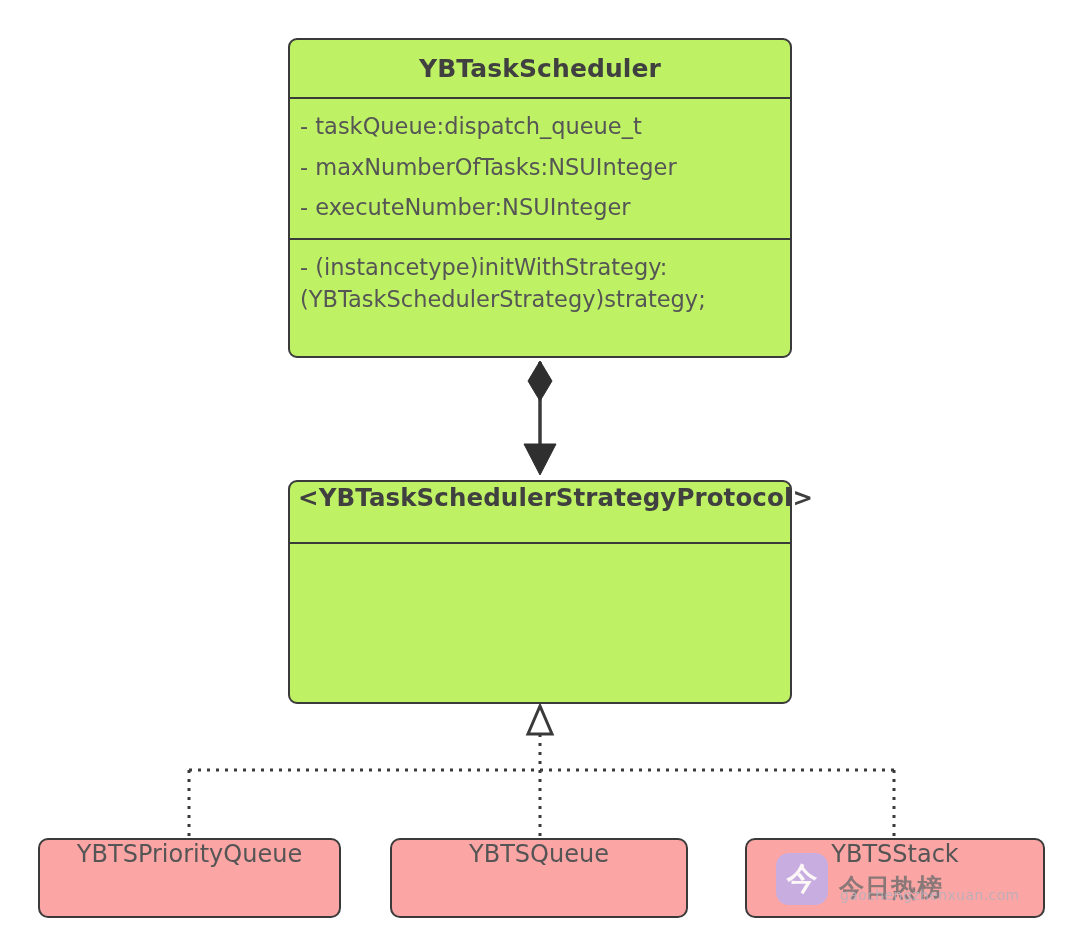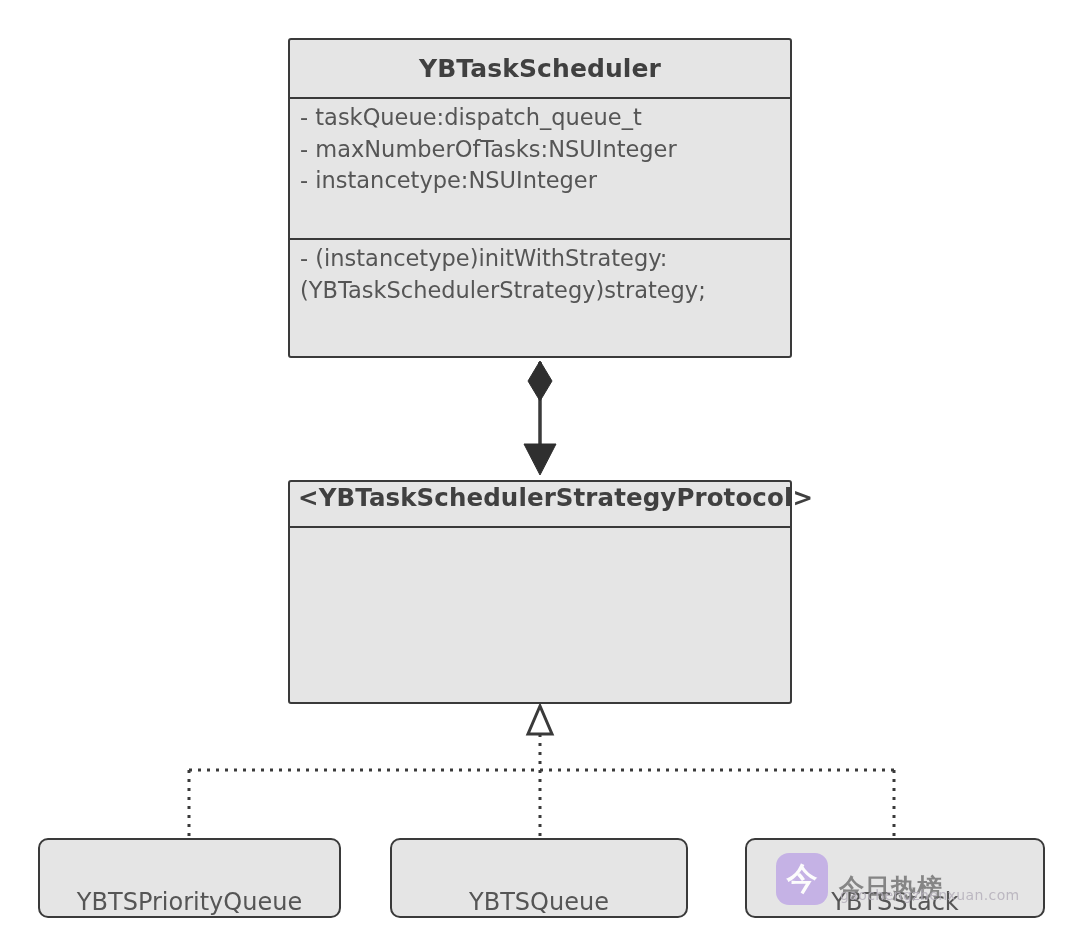--- a/index.html
+++ b/index.html
@@ -18,41 +18,42 @@
   #canvas {
     position: absolute;
     inset: 0;
     width: 1066px;
     height: 938px;
   }
 
   .uml-box {
     position: absolute;
     box-sizing: border-box;
-    background: #e5e5e5;
+    background: #bef264;
     border: 2.5px solid #3a3a3a;
-    border-radius: 3px;
+    border-radius: 9px;
     color: #4f4f4f;
   }
 
   .box-title {
     text-align: center;
     font-weight: bold;
     color: #404040;
     letter-spacing: 0.1px;
   }
 
   .compartment {
     border-top: 2.5px solid #3a3a3a;
     padding: 3px 10px 4px 10px;
   }
 
   .member {
     white-space: pre-wrap;
     color: #555555;
+    margin-top: 9px;
   }
 
   
   #box-scheduler {
     left: 288px;
     top: 38px;
     width: 504px;
     height: 320px;
   }
   #box-scheduler .box-title {
@@ -68,42 +69,42 @@
   #sched-ops   { height: 126px; }
 
   
   #box-protocol {
     left: 288px;
     top: 480px;
     width: 504px;
     height: 224px;
   }
   #box-protocol .box-title {
-    height: 44px;
+    height: 60px;
     font-size: 24.5px;
     line-height: 30px;
     padding: 1px 8px 0 8px;
     box-sizing: border-box;
   }
   #box-protocol .member {
     font-size: 22.5px;
     line-height: 31.5px;
   }
 
   
   .leaf-box {
     position: absolute;
     box-sizing: border-box;
-    background: #e5e5e5;
+    background: #fca5a5;
     border: 2.5px solid #3a3a3a;
     border-radius: 10px;
     top: 838px;
     height: 80px;
     display: flex;
-    align-items: flex-end;
+    align-items: flex-start;
     justify-content: center;
     font-size: 24px;
     color: #555555;
   }
   #box-priority-queue { left: 38px;  width: 303px; }
   #box-queue          { left: 390px; width: 298px; }
   #box-stack          { left: 745px; width: 300px; }
 
   
   #watermark {
@@ -173,21 +174,21 @@
     <line x1="894" y1="770" x2="894" y2="839"></line>
   </g>
 </svg>
 
 <div class="uml-box" id="box-scheduler">
   <div class="box-title">YBTaskScheduler</div>
 
   <div class="compartment" id="sched-attrs">
     <div class="member">- taskQueue:dispatch_queue_t</div>
     <div class="member">- maxNumberOfTasks:NSUInteger</div>
-    <div class="member">- instancetype:NSUInteger</div>
+    <div class="member">- executeNumber:NSUInteger</div>
   </div>
 
   <div class="compartment" id="sched-ops">
     <div class="member">- (instancetype)initWithStrategy:(YBTaskSchedulerStrategy)strategy;</div>
   </div>
 </div>
 
 <div class="uml-box" id="box-protocol">
   <div class="box-title">&lt;YBTaskSchedulerStrategyProtocol&gt;</div>
 

